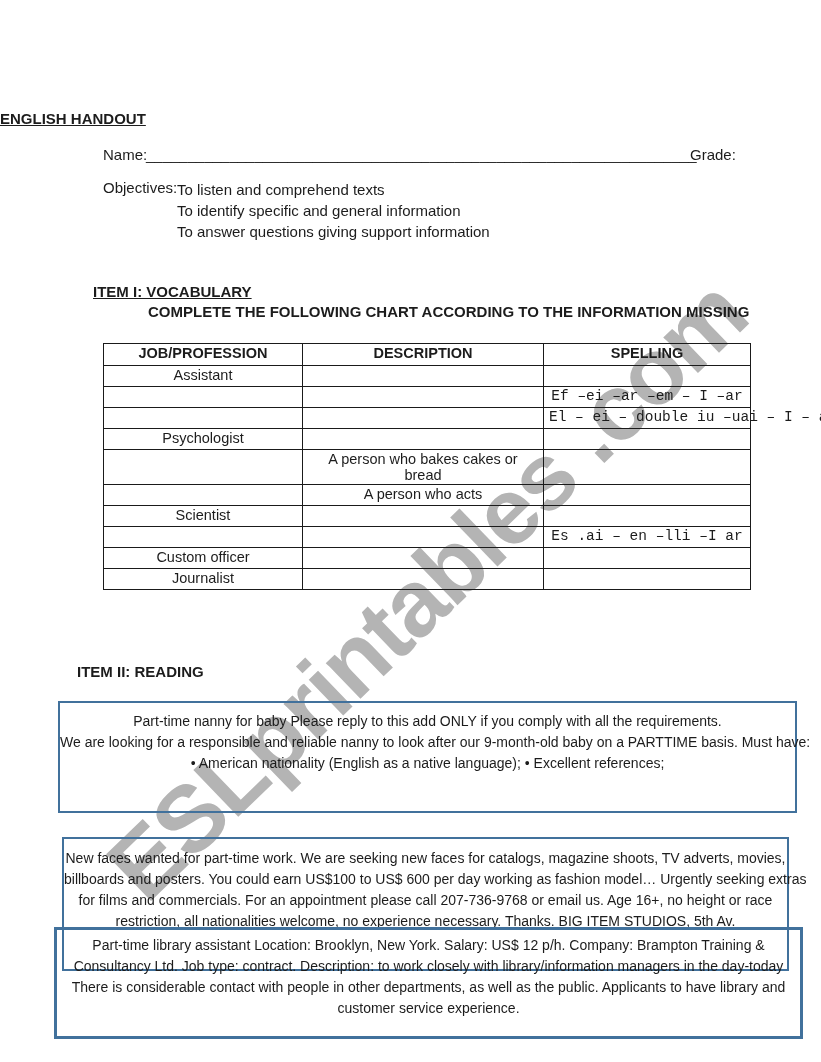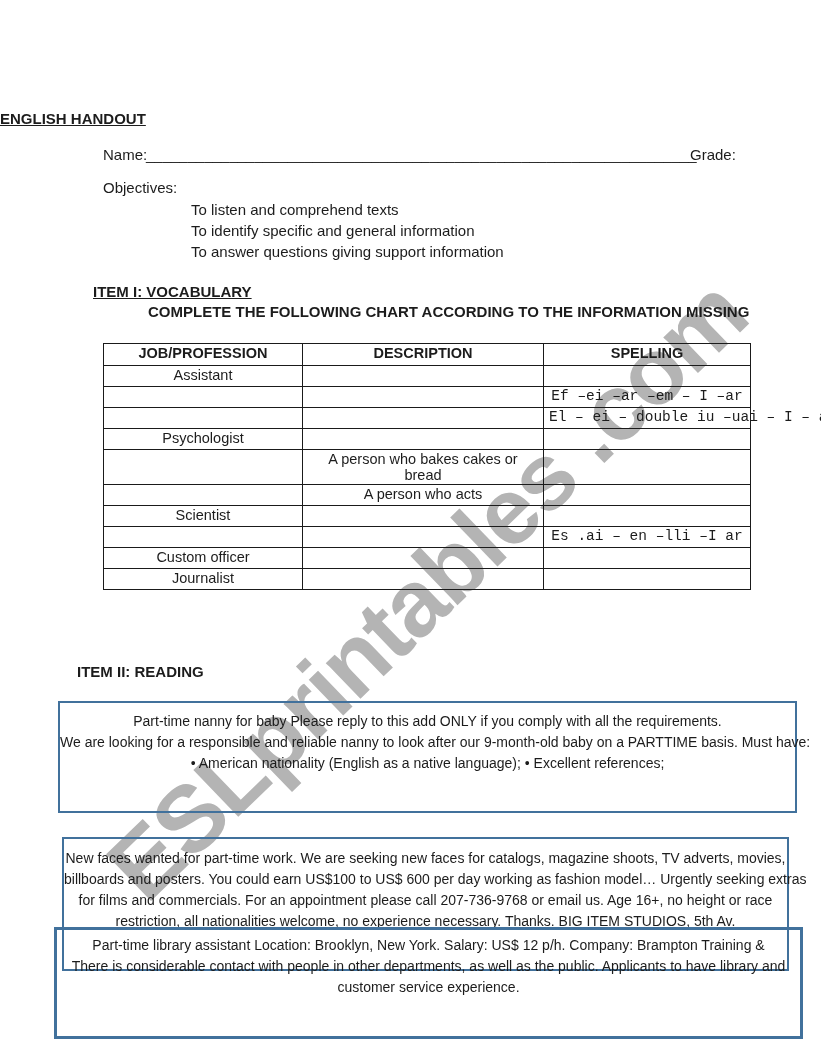--- a/index.html
+++ b/index.html
@@ -35,21 +35,21 @@
   .content{position:absolute;inset:0;z-index:1;}
   .doc-title{
     position:absolute;left:0;top:110px;width:100%;
     text-align:left;font-weight:bold;text-decoration:underline;
     font-size:15px;
   }
   .name-label{left:103px;top:146px;}
   .name-blank{left:146px;top:146px;letter-spacing:0px;}
   .grade-label{left:650px;top:146px;margin-left:40px;}
   .obj-label{left:103px;top:179px;}
-  .obj-list{left:191px;top:179px;margin-top:20px;}
+  .obj-list{left:177px;top:179px;}
   .obj-list div{line-height:21px;}
   .item1-heading{left:93px;top:283px;font-weight:bold;text-decoration:underline;}
   .item1-instruction{left:148px;top:303px;font-weight:bold;}
   .item2-heading{left:77px;top:663px;font-weight:bold;}
   table.vocab{
     position:absolute;left:103px;top:343px;
     width:647px;
     border-collapse:collapse;
     table-layout:fixed;
     font-size:14.5px;
@@ -183,18 +183,19 @@
 
     <div class="read-box box2">
       <div class="ln">New faces wanted for part-time work. We are seeking new faces for catalogs, magazine shoots, TV adverts, movies,</div>
       <div class="ln">billboards and posters. You could earn US$100 to US$ 600 per day working as fashion model… Urgently seeking extras</div>
       <div class="ln">for films and commercials. For an appointment please call 207-736-9768 or email us. Age 16+, no height or race</div>
       <div class="ln">restriction, all nationalities welcome, no experience necessary. Thanks. BIG ITEM STUDIOS, 5th Av.</div>
     </div>
 
     <div class="read-box box3">
       <div class="ln">Part-time library assistant Location: Brooklyn, New York. Salary: US$ 12 p/h. Company: Brampton Training &amp;</div>
+      <div class="ln">Consultancy Ltd. Job type: contract. Description: to work closely with library/information managers in the day-today</div>
       <div class="ln">There is considerable contact with people in other departments, as well as the public. Applicants to have library and</div>
       <div class="ln">customer service experience.</div>
     </div>
 
   </div>
 </div>
 
 </body></html>

